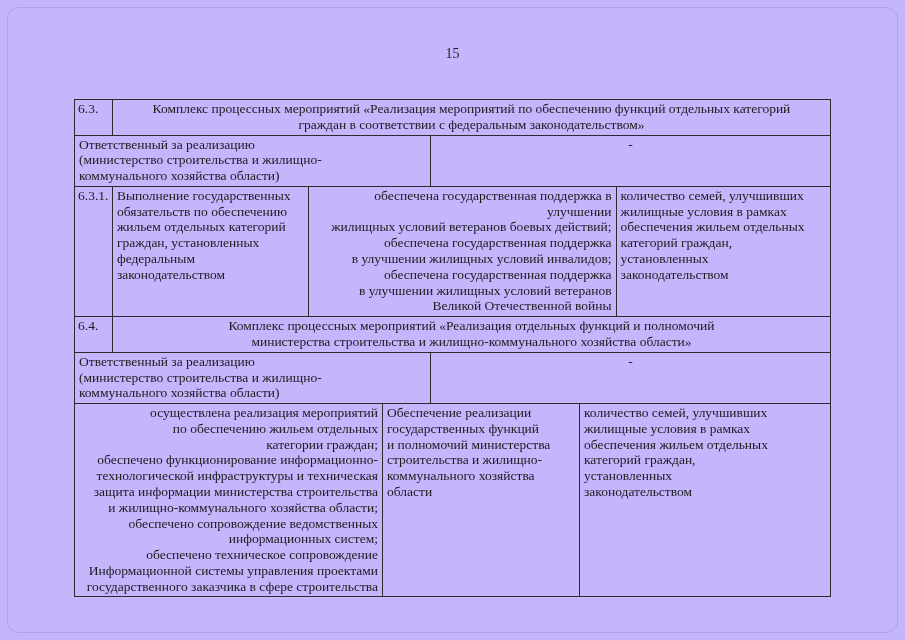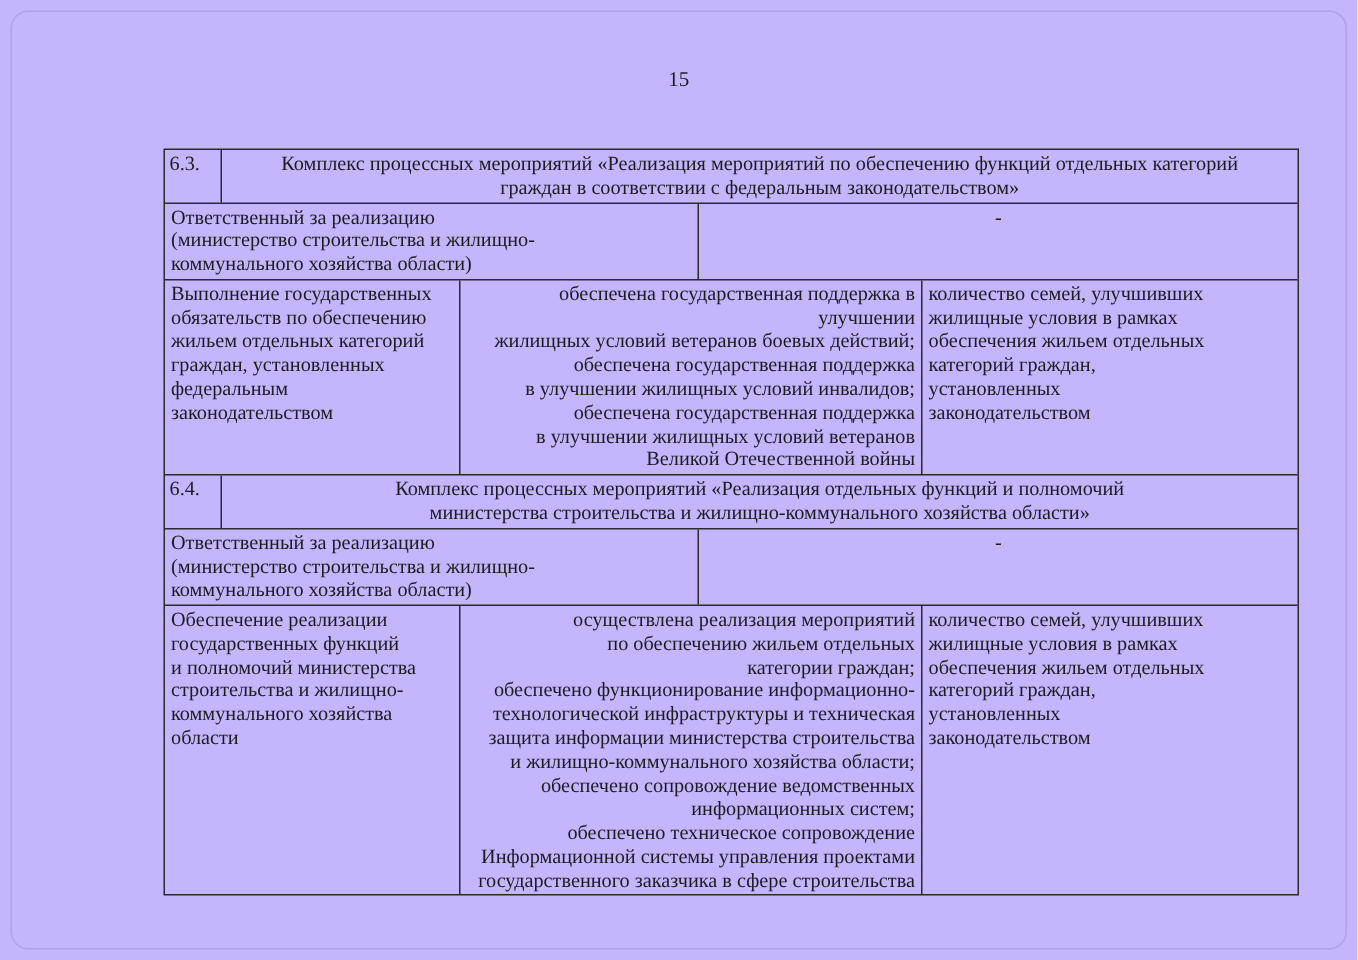--- a/index.html
+++ b/index.html
@@ -29,21 +29,20 @@
     font-size: 14px;
   }
   .doc-table {
     position: absolute;
     left: 74px;
     top: 99px;
     width: 757px;
     border: 1px solid #2b2b2b;
     font-size: 13.5px;
     line-height: 1.17;
-    margin-left: 35px;
   }
   .row { display: flex; border-bottom: 1px solid #2b2b2b; }
   .row:last-child { border-bottom: none; }
   .cell {
     border-right: 1px solid #2b2b2b;
     padding: 1px 4px 2px 4px;
     white-space: pre-line;
   }
   .cell:last-child { border-right: none; }
   .code-cell { width: 38px; padding-left: 3px; padding-right: 2px; }
@@ -73,20 +72,21 @@
     </div>
 
     <div class="row">
       <div class="cell resp-left">Ответственный за реализацию
 (министерство строительства и жилищно-
 коммунального хозяйства области)</div>
       <div class="cell resp-right">-</div>
     </div>
 
     <div class="row data-row-1">
+      <div class="cell code-cell">6.3.1.</div>
       <div class="cell task-cell">Выполнение государственных
 обязательств по обеспечению
 жильем отдельных категорий
 граждан, установленных
 федеральным
 законодательством</div>
       <div class="cell results-cell">обеспечена государственная поддержка в улучшении
 жилищных условий ветеранов боевых действий;
 обеспечена государственная поддержка
 в улучшении жилищных условий инвалидов;
@@ -108,38 +108,38 @@
     </div>
 
     <div class="row">
       <div class="cell resp-left">Ответственный за реализацию
 (министерство строительства и жилищно-
 коммунального хозяйства области)</div>
       <div class="cell resp-right">-</div>
     </div>
 
     <div class="row data-row-2">
-      <div class="cell task-cell">Обеспечение реализации
-государственных функций
-и полномочий министерства
-строительства и жилищно-
-коммунального хозяйства
-области</div>
       <div class="cell results-cell">осуществлена реализация мероприятий
 по обеспечению жильем отдельных
 категории граждан;
 обеспечено функционирование информационно-
 технологической инфраструктуры и техническая
 защита информации министерства строительства
 и жилищно-коммунального хозяйства области;
 обеспечено сопровождение ведомственных
 информационных систем;
 обеспечено техническое сопровождение
 Информационной системы управления проектами
 государственного заказчика в сфере строительства</div>
+      <div class="cell task-cell">Обеспечение реализации
+государственных функций
+и полномочий министерства
+строительства и жилищно-
+коммунального хозяйства
+области</div>
       <div class="cell indicator-cell">количество семей, улучшивших
 жилищные условия в рамках
 обеспечения жильем отдельных
 категорий граждан,
 установленных
 законодательством</div>
     </div>
 
   </div>
 </div>

